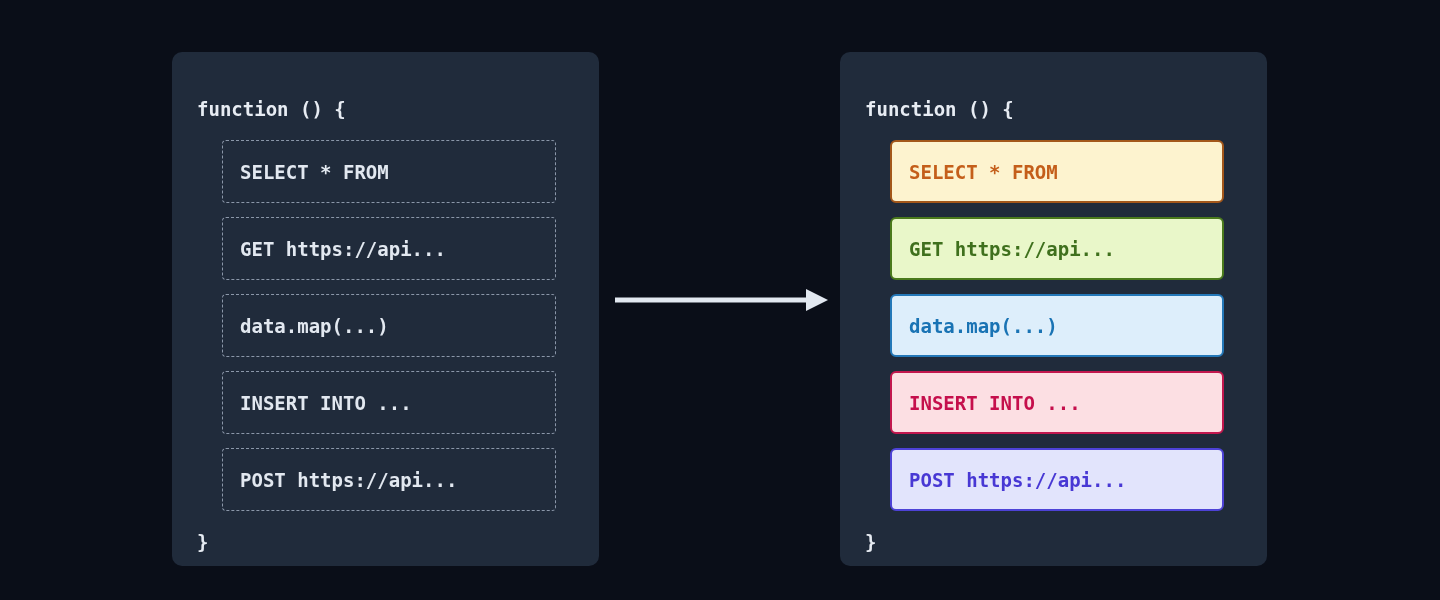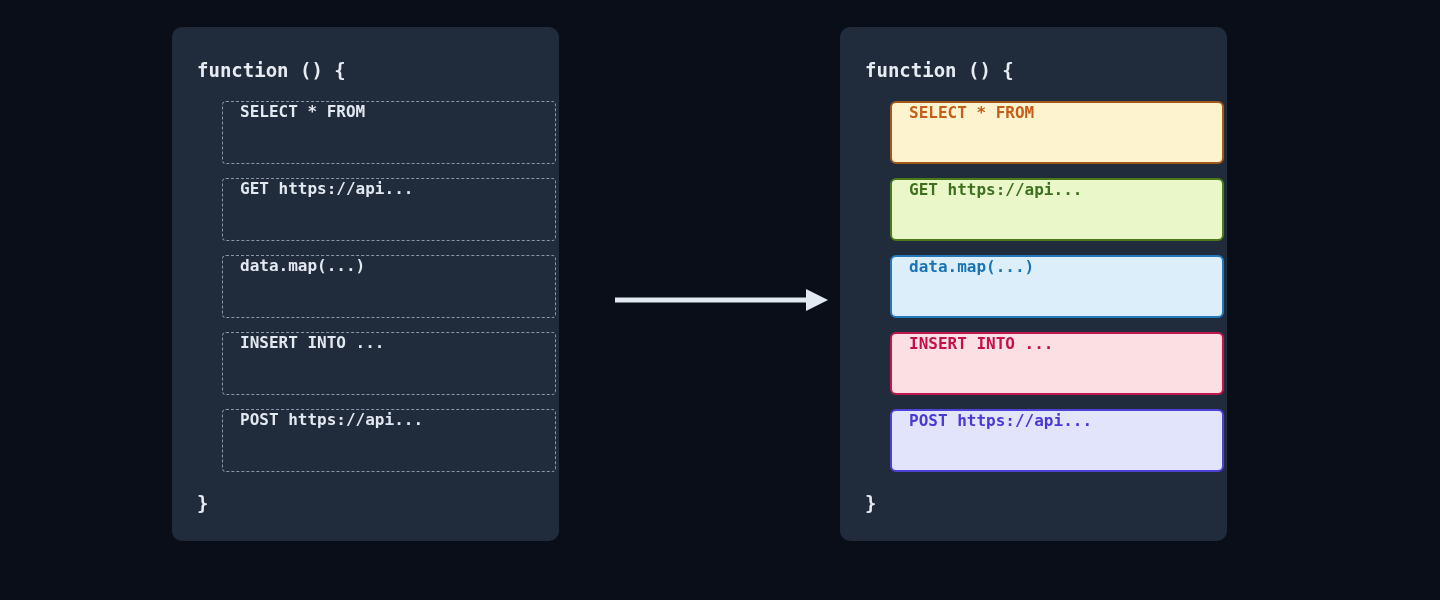--- a/index.html
+++ b/index.html
@@ -9,47 +9,48 @@
   .canvas {
     position: relative;
     width: 1440px;
     height: 600px;
     background: var(--page-bg, #0a0e18);
     overflow: hidden;
   }
 
   .panel {
     position: absolute;
-    top: 27px;
-    width: 387px;
+    top: 52px;
+    width: 427px;
     height: 514px;
     background: var(--panel-bg, #202b3b);
     border-radius: 10px;
-    padding: 30px 43px 0 25px;
+    padding: 44px 43px 0 25px;
   }
   .panel-before { left: 172px; }
   .panel-after  { left: 840px; }
 
   .code-line {
     font-size: 19px;
     font-weight: bold;
     line-height: 26px;
     color: var(--code-text, #e7ecf3);
     white-space: pre;
   }
 
   .box-list { margin: 18px 0 0 25px; }
 
   .code-box {
     width: 334px;
     height: 63px;
     margin-bottom: 14px;
     display: flex;
+    align-items: center;
     padding-left: 17px;
-    font-size: 16px;
+    font-size: 19px;
     font-weight: bold;
     white-space: pre;
     border-radius: 6px;
   }
 
   .code-box.dashed {
     border: 1.5px dashed var(--dash-border, #8b97a9);
     border-radius: 4px;
     color: var(--dash-text, #e2e8f0);
     background: transparent;

